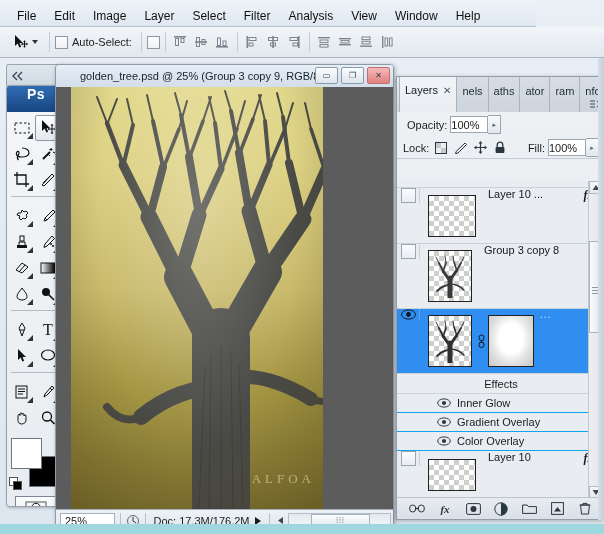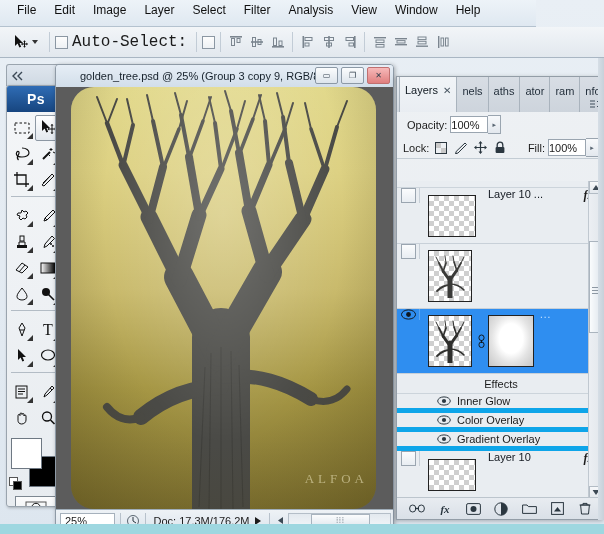--- a/index.html
+++ b/index.html
@@ -11,56 +11,56 @@
     position:relative;
     -webkit-font-smoothing:antialiased;
   }
   .app{position:absolute;inset:0;background:linear-gradient(#e9eff5,#dde6ef);}
 
   
   .menubar{
     position:absolute;left:0;top:0;width:536px;height:27px;
     background:linear-gradient(#edf3f8,#dfe8f1);
     border-bottom:1px solid #b4c2cf;
-    display:flex;align-items:flex-start;padding-left:8px;box-sizing:border-box;
+    display:flex;align-items:flex-end;padding-left:8px;box-sizing:border-box;
   }
   .menuitem{padding:3px 9px;font-size:12px;color:#101010;cursor:default;border-radius:2px;}
 
   
   .optionsbar{
     position:absolute;left:0;top:27px;width:604px;height:31px;
     background:linear-gradient(#f2f5f8,#e2e8ee);
     border-bottom:1px solid #a9b6c3;
     display:flex;align-items:center;box-sizing:border-box;padding:0 4px;
   }
   .tool-preview{display:flex;align-items:center;gap:3px;padding:0 6px 0 8px;}
   .ob-sep{width:1px;height:20px;background:#c2ccd6;margin:0 5px;}
   .chk{width:11px;height:11px;border:1px solid #8b97a3;background:linear-gradient(#fdfdfd,#eef1f4);display:inline-block;}
-  .ob-label{font-size:16px;margin:0 4px 0 4px;font-family:Liberation Mono, monospace;}
+  .ob-label{font-size:11px;margin:0 4px 0 4px;}
   .ob-select{
     width:72px;height:19px;border:1px solid #9aa6b2;background:#fff;
     display:flex;align-items:center;justify-content:space-between;
     padding:0 3px 0 5px;box-sizing:border-box;font-size:11px;
   }
   .caret-d{width:0;height:0;border-left:4px solid transparent;border-right:4px solid transparent;border-top:5px solid #2a2a2a;}
   .caret-s{width:0;height:0;border-left:3px solid transparent;border-right:3px solid transparent;border-top:4px solid #333;}
   .align-grp{display:flex;align-items:center;gap:2px;}
   .align-btn{width:19px;height:19px;display:flex;align-items:center;justify-content:center;}
 
   
   .toolbox{
     position:absolute;left:6px;top:85px;width:58px;height:420px;
     background:linear-gradient(#f4f6f8,#e8ecf0);
     border:1px solid #9aa4ae;border-radius:3px;
     box-shadow:1px 1px 3px rgba(0,0,0,.25);
     overflow:hidden;
   }
   .tb-header{
     height:26px;background:linear-gradient(#2f6cb5,#17457f);
-    display:flex;align-items:center;justify-content:center;
+    display:flex;align-items:flex-start;justify-content:center;
     color:#fff;font-weight:bold;font-size:14px;letter-spacing:.5px;
   }
   .tb-grabber{position:absolute;left:6px;top:64px;width:58px;height:22px;
     background:linear-gradient(#dfe6ee,#cfd9e3);border:1px solid #9aa4ae;border-bottom:none;border-radius:3px 3px 0 0;
     display:flex;align-items:center;padding-left:5px;box-sizing:border-box;}
   .tb-grid{display:flex;flex-wrap:wrap;padding:3px 2px 0 2px;}
   .tool{width:26px;height:26px;display:flex;align-items:center;justify-content:center;position:relative;}
   .tool.sel{background:linear-gradient(#ffffff,#e3e8ee);border:1px solid #8c97a3;border-radius:2px;box-sizing:border-box;}
   .tool .tri{position:absolute;right:2px;bottom:2px;width:0;height:0;
     border-left:3px solid transparent;border-top:3px solid transparent;border-right:3px solid #333;border-bottom:3px solid #333;}
@@ -83,22 +83,22 @@
     border:1px solid #8e9aa6;border-radius:4px 4px 0 0;
     box-shadow:1px 1px 4px rgba(0,0,0,.3);overflow:hidden;
   }
   .doc-title{height:22px;display:flex;align-items:center;position:relative;padding-left:24px;
     background:linear-gradient(#e6eef6,#d2deea);font-size:11px;color:#17222c;}
   .wbtns{position:absolute;right:3px;top:2px;display:flex;gap:3px;}
   .wbtn{width:21px;height:15px;border:1px solid #8c99a6;border-radius:2px;
     background:linear-gradient(#fbfcfd,#dde5ec);display:flex;align-items:center;justify-content:center;font-size:8px;color:#33414e;}
   .wbtn.close{background:linear-gradient(#f6b9b9,#e07f7f);border-color:#c07070;}
   .canvas-wrap{position:absolute;left:0;top:22px;width:337px;height:422px;overflow:hidden;background:#5c5c5c;}
-  .canvas{position:absolute;left:15px;top:0px;width:305px;height:422px;overflow:hidden;
-    background:linear-gradient(180deg,#e2d98c 0%,#ddd183 20%,#c9ba6c 48%,#a59644 72%,#7d7030 100%);border-radius:23px;}
+  .canvas{position:absolute;left:15px;top:0px;width:252px;height:422px;overflow:hidden;
+    background:linear-gradient(180deg,#e2d98c 0%,#ddd183 20%,#c9ba6c 48%,#a59644 72%,#7d7030 100%);}
   .vignette{position:absolute;inset:0;background:radial-gradient(ellipse at 50% 30%, rgba(255,255,255,.22), rgba(0,0,0,0) 55%, rgba(60,50,10,.30) 100%);}
   .alfoa{position:absolute;right:8px;bottom:22px;font-family:"Liberation Serif",serif;font-size:13px;
     letter-spacing:4px;color:rgba(228,220,178,.62);}
   .docstatus{position:absolute;left:0;bottom:0;width:337px;height:22px;
     background:linear-gradient(#eef2f6,#dde5ed);border-top:1px solid #9fadb9;
     display:flex;align-items:center;font-size:11px;box-sizing:border-box;}
   .zoombox{width:55px;height:16px;margin-left:4px;background:#fff;border:1px solid #a6b1bc;
     display:flex;align-items:center;padding-left:4px;box-sizing:border-box;font-size:11px;}
   .ds-sep{width:1px;height:16px;background:#b7c1cb;margin:0 5px;}
   .hscroll{flex:1;height:14px;margin:0 2px;background:linear-gradient(#e3e9ef,#f3f6f9);border:1px solid #b4bec8;position:relative;}
@@ -147,21 +147,21 @@
   .lthumb.tall{width:42px;height:50px;}
   .lthumb .treeimg{position:absolute;inset:0;display:flex;align-items:center;justify-content:center;}
   .maskthumb{width:44px;height:50px;border:1px solid #222;margin:3px 0;align-self:center;
     background:radial-gradient(ellipse at 50% 45%,#ffffff 38%,#e4e4e4 62%,#c6c6c6 100%);}
   .linkicon{width:10px;height:16px;align-self:center;display:flex;align-items:center;justify-content:center;margin:0 2px;}
   .lname{flex:1;display:flex;align-items:center;font-size:11px;padding-left:6px;color:#121820;}
   .lrow.sel .lname{color:#fff;}
   .fxcol{width:26px;display:flex;align-items:center;justify-content:center;gap:3px;font-family:"Liberation Serif",serif;
     font-style:italic;font-weight:bold;font-size:12px;}
   .efrow{height:19px;display:flex;align-items:center;padding-left:40px;box-sizing:border-box;
-    border-bottom:5px solid #0ea5e9;background:#e9edf1;font-size:11px;}
+    border-bottom:1px solid #0ea5e9;background:#e9edf1;font-size:11px;}
   .efrow .eye{margin-right:6px;}
   .efhead{height:19px;display:flex;align-items:center;justify-content:center;
     border-bottom:1px solid #ccd4db;background:#e9edf1;font-size:11px;}
   .dots{color:#cfe6ff;font-size:10px;letter-spacing:1px;}
 
   .vscroll{position:absolute;right:0;top:104px;width:14px;height:318px;background:linear-gradient(90deg,#eceff3,#e1e6eb);border-left:1px solid #c0c8d0;}
   .vsbtn{height:13px;display:flex;align-items:center;justify-content:center;background:linear-gradient(#f6f8fa,#e3e8ed);border:1px solid #b3bcc5;box-sizing:border-box;}
   .vsthumb{position:absolute;left:0;right:0;top:60px;height:90px;background:linear-gradient(90deg,#fafcfd,#dde4eb);border:1px solid #aab4be;
     display:flex;align-items:center;justify-content:center;}
   .grip{width:8px;height:1px;background:#8d98a3;box-shadow:0 3px 0 #8d98a3,0 6px 0 #8d98a3;}
@@ -719,20 +719,21 @@
                 <path d="M7 9 L4 3" stroke-width="1"></path>
                   <path d="M14 9 L13 2" stroke-width="1"></path>
                 <path d="M22 8 L21 2" stroke-width="1"></path>
                   <path d="M29 9 L32 3" stroke-width="1"></path>
                 <path d="M18 31 C13 31 8 34 5 37" stroke-width="1.8"></path>
                 <path d="M18 30 C24 30 29 33 32 36" stroke-width="1.6"></path>
               </g>
             </svg>
           </div>
         </div>
+        <div class="lname">Group 3 copy 8</div>
         <div class="fxcol"></div>
       </div>
 
       <div class="lrow sel">
         <div class="eyecol" style="border-right-color:#5aa6f2;">
           <span>
             <svg width="15" height="11">
                 <ellipse cx="7.5" cy="5.5" rx="7" ry="4.6" fill="none" stroke="#101820"></ellipse>
                 <circle cx="7.5" cy="5.5" r="2.4" fill="#101820"></circle>
               </svg>
@@ -788,30 +789,30 @@
         </span>
         <span>Inner Glow</span>
       </div>
       <div class="efrow">
         <span class="eye">
           <svg width="14" height="10">
               <ellipse cx="7" cy="5" rx="6.3" ry="4.1" fill="none" stroke="#2b3740"></ellipse>
               <circle cx="7" cy="5" r="2.1" fill="#2b3740"></circle>
             </svg>
         </span>
-        <span>Color Overlay</span>
+        <span>Gradient Overlay</span>
       </div>
       <div class="efrow">
         <span class="eye">
           <svg width="14" height="10">
               <ellipse cx="7" cy="5" rx="6.3" ry="4.1" fill="none" stroke="#2b3740"></ellipse>
               <circle cx="7" cy="5" r="2.1" fill="#2b3740"></circle>
             </svg>
         </span>
-        <span>Gradient Overlay</span>
+        <span>Color Overlay</span>
       </div>
 
       <div class="lrow" style="min-height:48px;">
         <div class="eyecol">
           <div class="eyebox"></div>
         </div>
         <div class="lthumb" style="height:30px;"></div>
         <div class="lname">Layer 10</div>
         <div class="fxcol">
           <span>fx</span>

